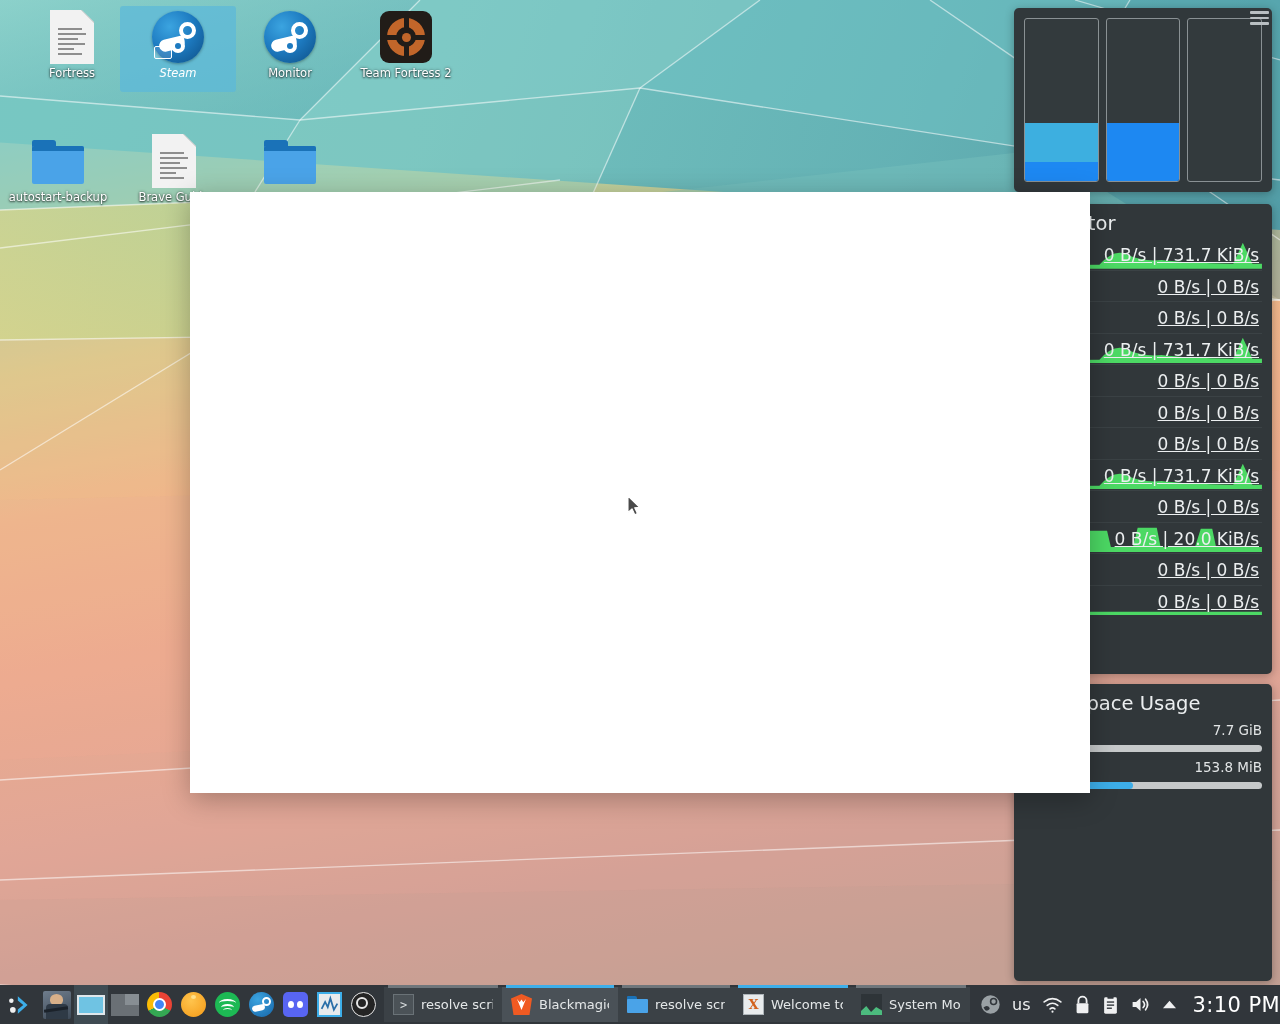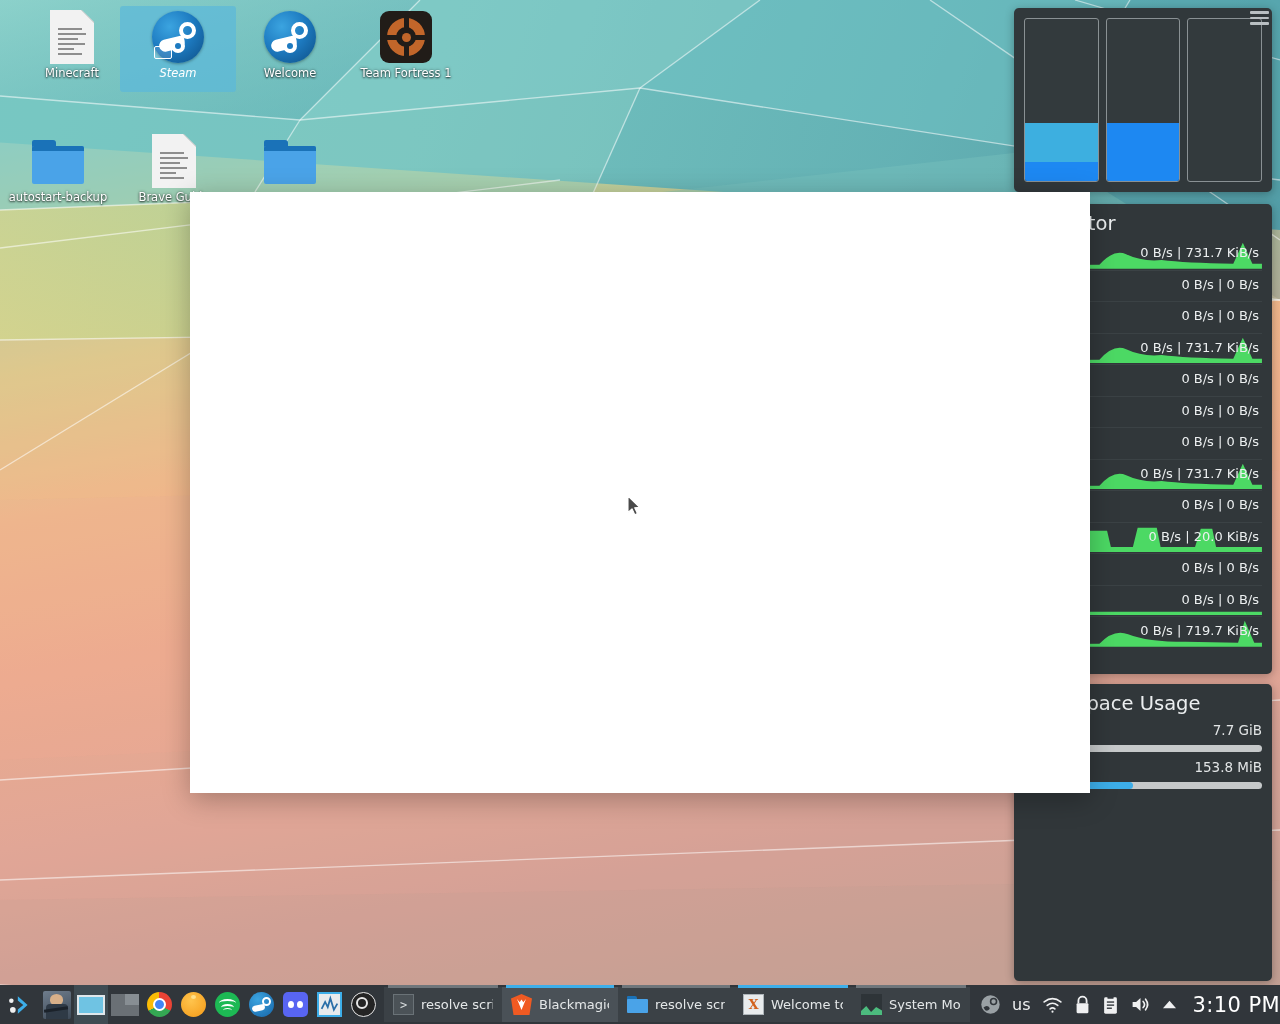--- a/index.html
+++ b/index.html
@@ -110,21 +110,21 @@
   #pager .handle i{display:block;height:2.5px;background:#b9bfc2;margin-bottom:3px;border-radius:1px;}
 
   
   #diskio{left:946px;top:204px;width:326px;height:470px;padding:8px 10px 6px;box-sizing:border-box;
     background:#31373a;}
   #diskio .wtitle{font-size:19.5px;color:#eceff0;font-weight:400;margin:0 0 4px 2px;letter-spacing:.1px;}
   #diskio .rows{display:flex;flex-direction:column;}
   .iorow{height:30.5px;position:relative;border-top:1px solid #3b4245;overflow:hidden;}
   .iorow:first-child{border-top:none;}
   .iorow .spark{position:absolute;inset:0;}
-  .iorow .val{position:absolute;right:3px;top:6px;font-size:13px;color:#eceff0;white-space:nowrap;}
+  .iorow .val{position:absolute;right:3px;top:6px;font-size:17px;color:#eceff0;white-space:nowrap;text-decoration:underline;}
 
   
   #diskspace{left:1014px;top:684px;width:258px;height:297px;padding:8px 10px 4px;box-sizing:border-box;
     background:#31373a;}
   #diskspace .wtitle{font-size:19.5px;color:#eceff0;margin:0 0 2px 2px;}
   .fsrow{margin-top:7px;}
   .fsrow .line{display:flex;justify-content:space-between;align-items:baseline;font-size:13.5px;color:#e2e5e6;}
   .fsrow .bar{margin-top:7px;height:7px;background:#c6c9ca;border-radius:4px;overflow:hidden;}
   .fsrow .bar i{display:block;height:100%;background:#3daee9;border-radius:4px;}
 
@@ -217,21 +217,21 @@
       <div class="ic-doc">
         <div class="fold"></div>
         <div class="ln" style="top:18px;width:24px"></div>
           <div class="ln" style="top:23px;width:28px"></div>
         <div class="ln" style="top:28px;width:20px"></div>
           <div class="ln" style="top:33px;width:27px"></div>
         <div class="ln" style="top:38px;width:16px"></div>
           <div class="ln" style="top:43px;width:24px"></div>
       </div>
     </div>
-    <div class="lbl">Minecraft</div>
+    <div class="lbl">Fortress</div>
   </div>
 
   <div class="dicon sel" style="left:120px;top:6px;align-items:center;">
     <div class="glyph">
       <div class="ic-steam">
           <div class="outer"></div>
           <div class="arm"></div>
           <div class="ball"></div>
           <div class="lnk"></div>
         </div>
@@ -240,33 +240,33 @@
   </div>
 
   <div class="dicon" style="left:232px;top:6px;">
     <div class="glyph">
       <div class="ic-steam">
           <div class="outer"></div>
           <div class="arm"></div>
           <div class="ball"></div>
         </div>
     </div>
-    <div class="lbl">Welcome</div>
+    <div class="lbl">Monitor</div>
   </div>
 
   <div class="dicon" style="left:348px;top:6px;">
     <div class="glyph">
       <div class="ic-tf2">
           <div class="ring"></div>
           <div class="cross-h"></div>
           <div class="cross-v"></div>
           <div class="dot"></div>
         </div>
     </div>
-    <div class="lbl">Team Fortress 1</div>
+    <div class="lbl">Team Fortress 2</div>
   </div>
 
   <div class="dicon" style="left:0px;top:130px;">
     <div class="glyph">
       <div class="ic-folder">
           <div class="tab"></div>
           <div class="body"></div>
         </div>
     </div>
     <div class="lbl">autostart-backup</div>
@@ -358,26 +358,20 @@
       <span class="val">0 B/s | 0 B/s</span>
     </div>
 
     <div class="iorow">
       <svg class="spark" viewBox="0 0 320 31" preserveAspectRatio="none">
         <path d="M0,27 L8,27 L12,3 L34,3 L40,27 L320,27 L320,31 L0,31 Z" fill="#4cd964"></path>
       </svg>
       <span class="val">0 B/s | 0 B/s</span>
     </div>
 
-    <div class="iorow">
-      <svg class="spark" viewBox="0 0 320 31" preserveAspectRatio="none">
-        <path d="M0,29 L150,28 Q165,12 180,18 Q200,26 240,26 L295,27 L302,4 L312,27 L320,27 L320,31 L0,31 Z" fill="#4cd964"></path>
-      </svg>
-      <span class="val">0 B/s | 719.7 KiB/s</span>
-    </div>
 
   </div>
 </div>
 
 <div class="widget" id="diskspace">
   <div class="wtitle">Disk Space Usage</div>
 
 
 
   <div class="fsrow">

